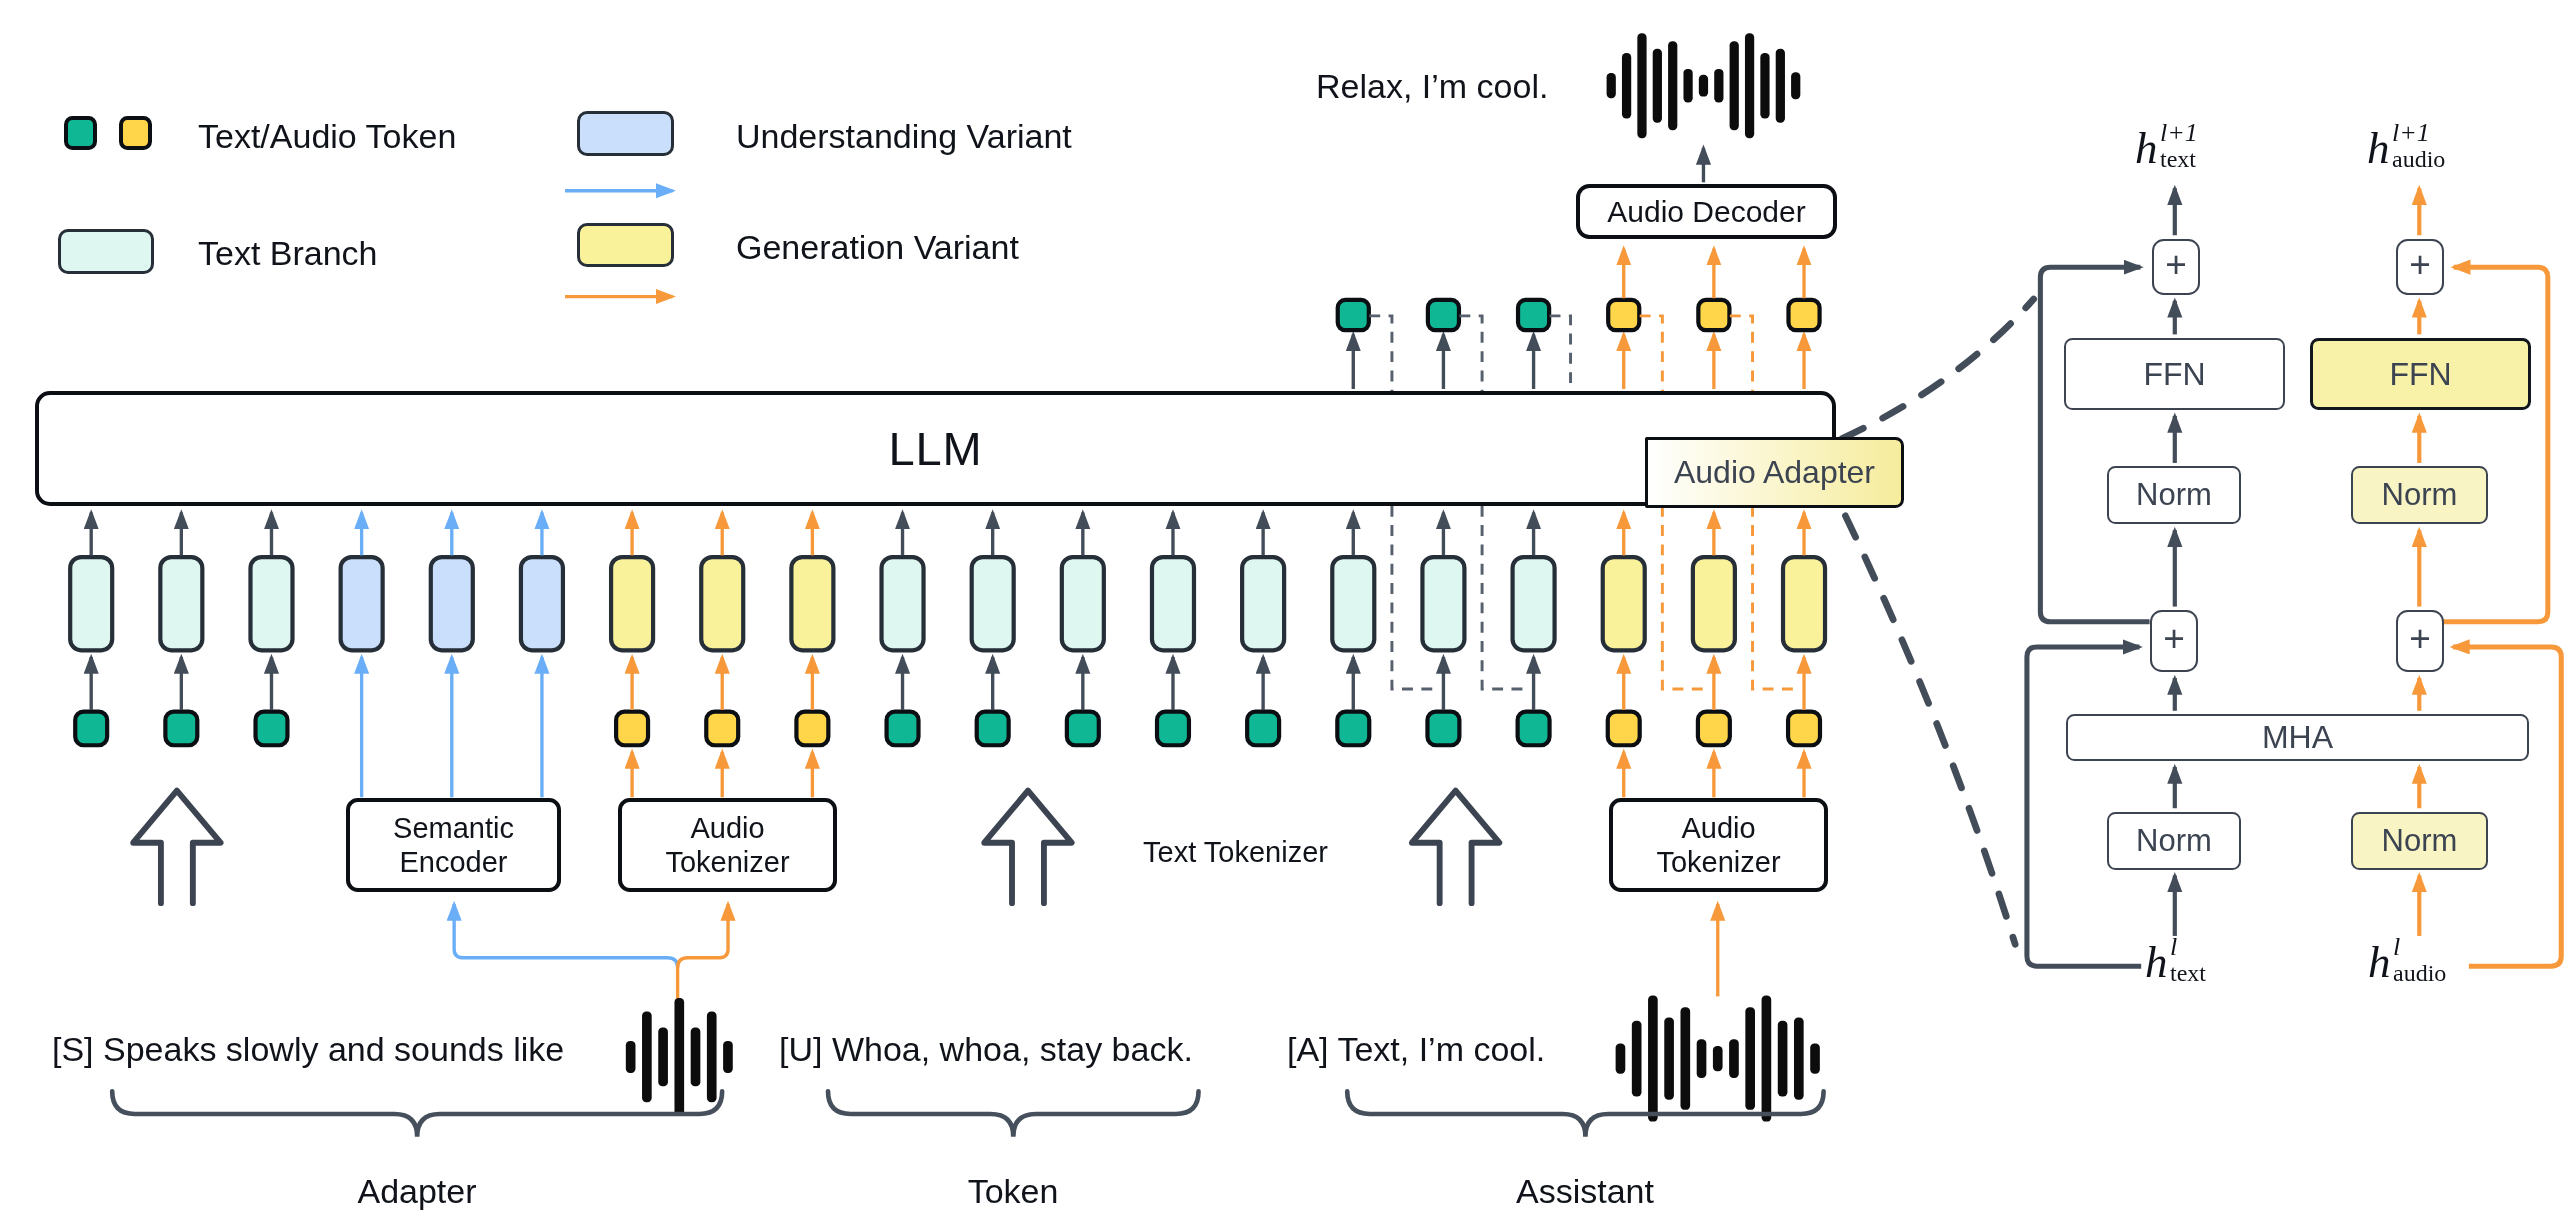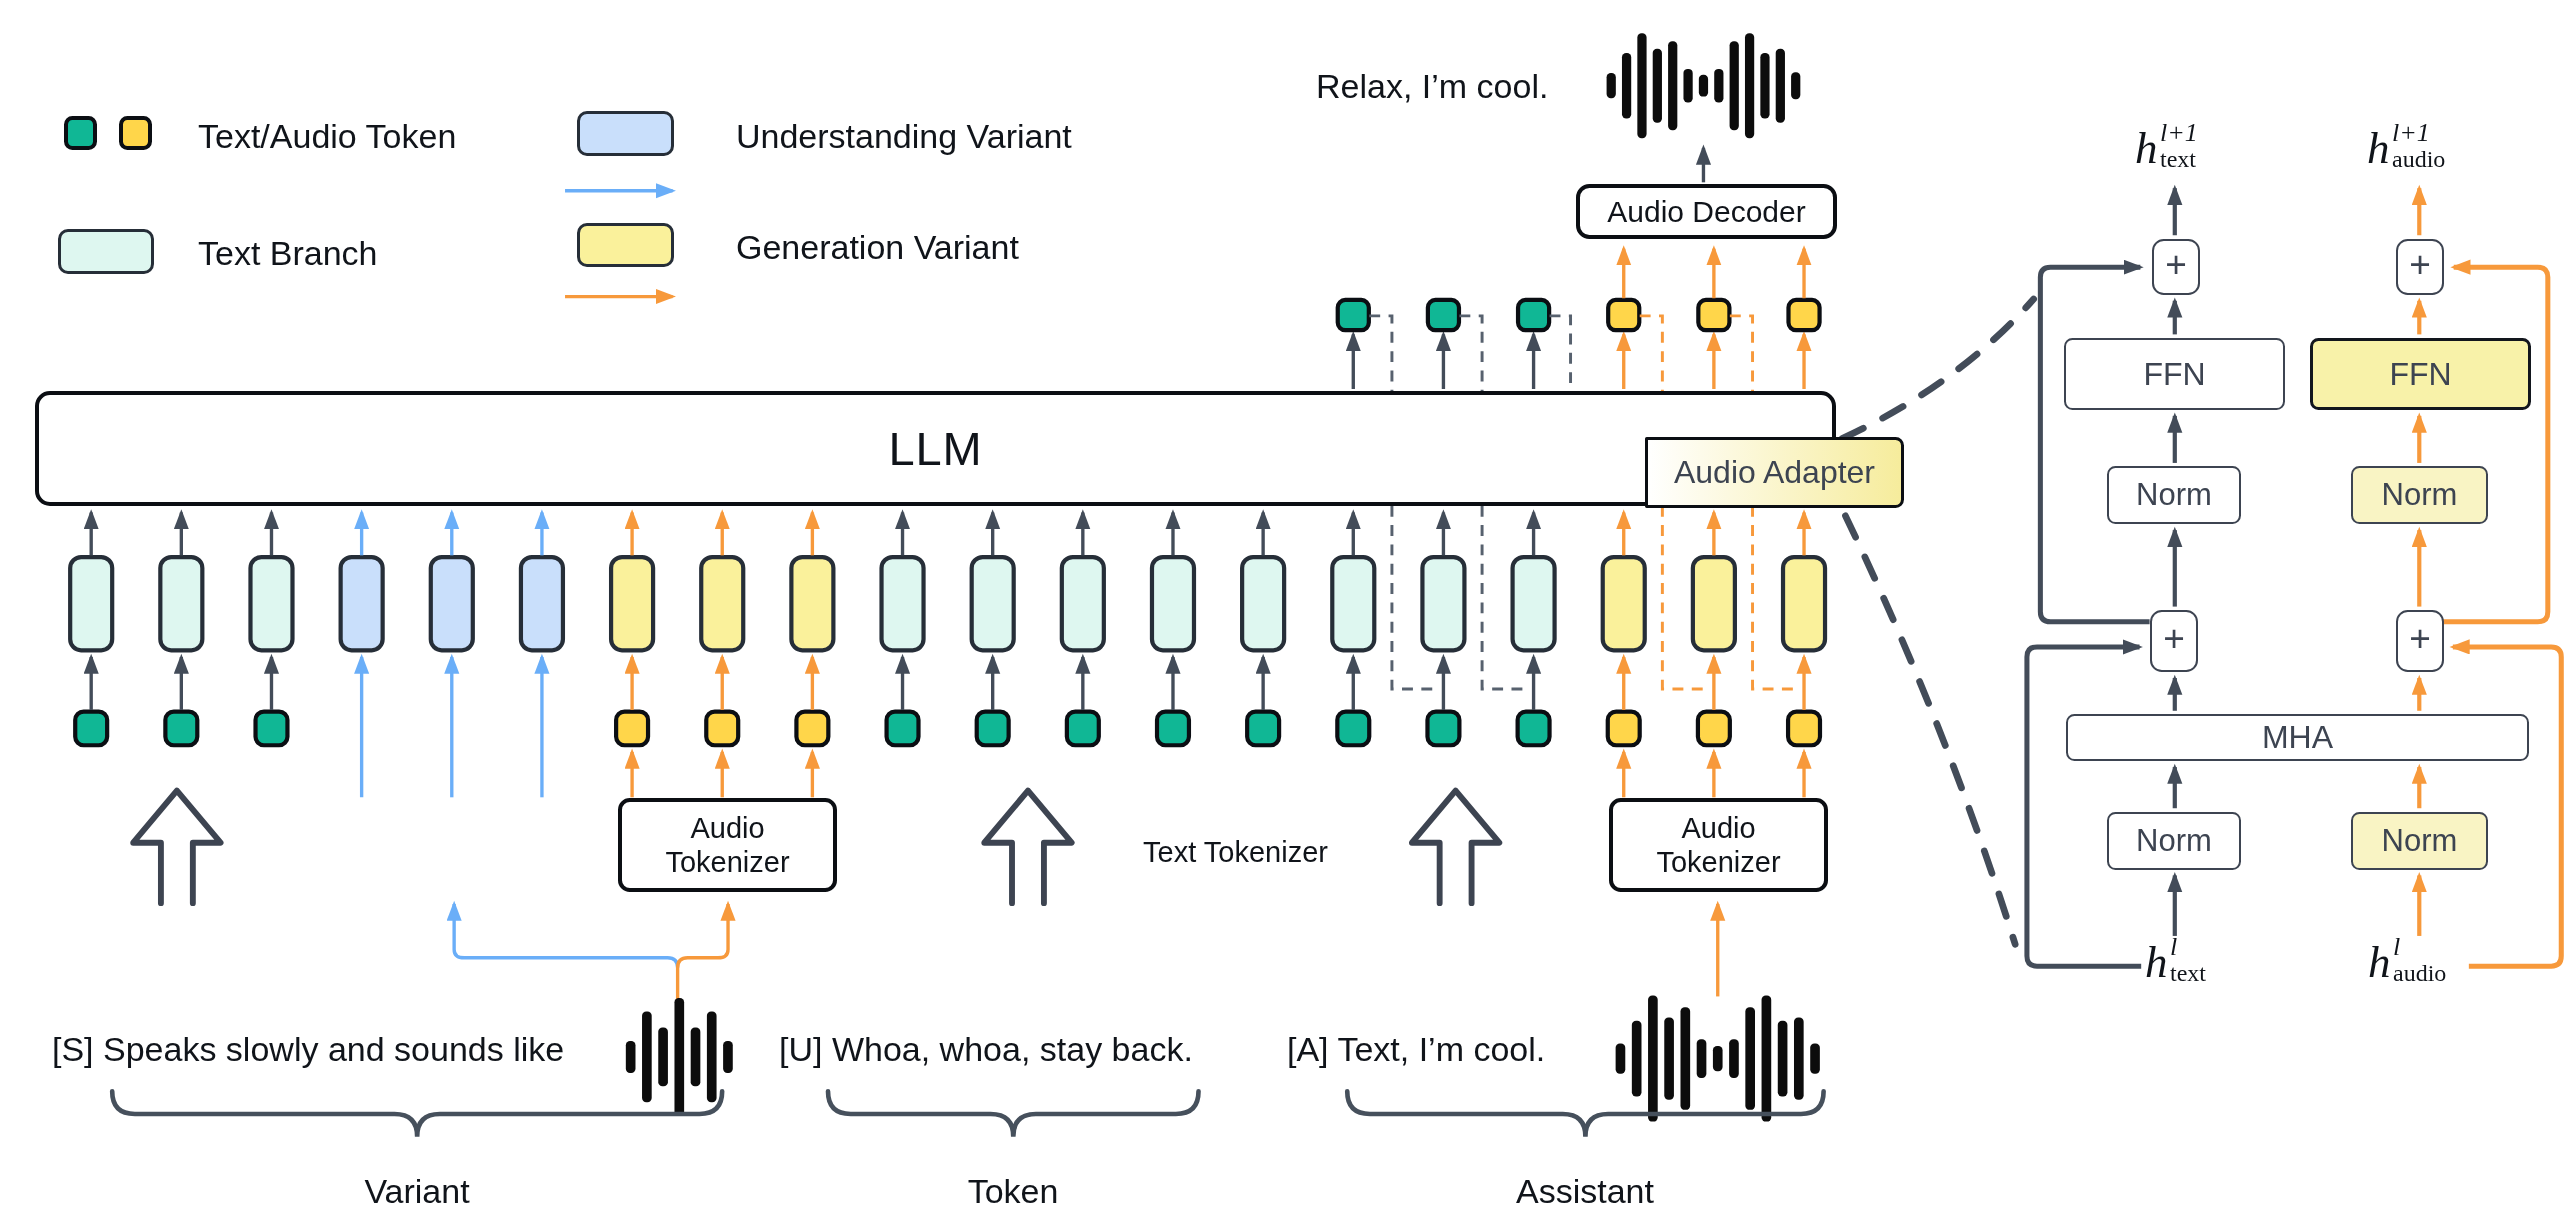--- a/index.html
+++ b/index.html
@@ -253,39 +253,45 @@
     <span>Audio Decoder</span>
   </div>
 
   <div class="box llm" style="left:35px;top:391px;width:1801px;height:115px;">
     <span>LLM</span>
   </div>
   <div class="box adapter" style="left:1645px;top:437px;width:259px;height:71px;">
     <span>Audio Adapter</span>
   </div>
 
+  <div class="box blackbox" style="left:346px;top:798px;width:215px;height:94px;">
+    <span>
+      <span>Semantic</span><br>
+      <span>Encoder</span>
+    </span>
+  </div>
   <div class="box blackbox" style="left:618px;top:798px;width:219px;height:94px;">
     <span>
       <span>Audio</span><br>
       <span>Tokenizer</span>
     </span>
   </div>
   <div class="label center" style="left:1118px;top:836px;width:235px;font-size:29px;">Text Tokenizer</div>
   <div class="box blackbox" style="left:1609px;top:798px;width:219px;height:94px;">
     <span>
       <span>Audio</span><br>
       <span>Tokenizer</span>
     </span>
   </div>
 
   <div class="label" style="left:52px;top:1030px;">[S] Speaks slowly and sounds like</div>
   <div class="label" style="left:779px;top:1030px;">[U] Whoa, whoa, stay back.</div>
   <div class="label" style="left:1287px;top:1030px;">[A] Text, I’m cool.</div>
 
-  <div class="label center groups" style="left:333px;top:1172px;width:168px;">Variant</div>
+  <div class="label center groups" style="left:333px;top:1172px;width:168px;">Adapter</div>
   <div class="label center groups" style="left:929px;top:1172px;width:168px;">Token</div>
   <div class="label center groups" style="left:1501px;top:1172px;width:168px;">Assistant</div>
 
 
   <div class="hlabel" style="left:2135px;top:126px;">
     <span class="hbase">h</span>
       <span class="hstack">
         <span class="hsup">l+1</span>
         <span class="hsub">text</span>
       </span>

